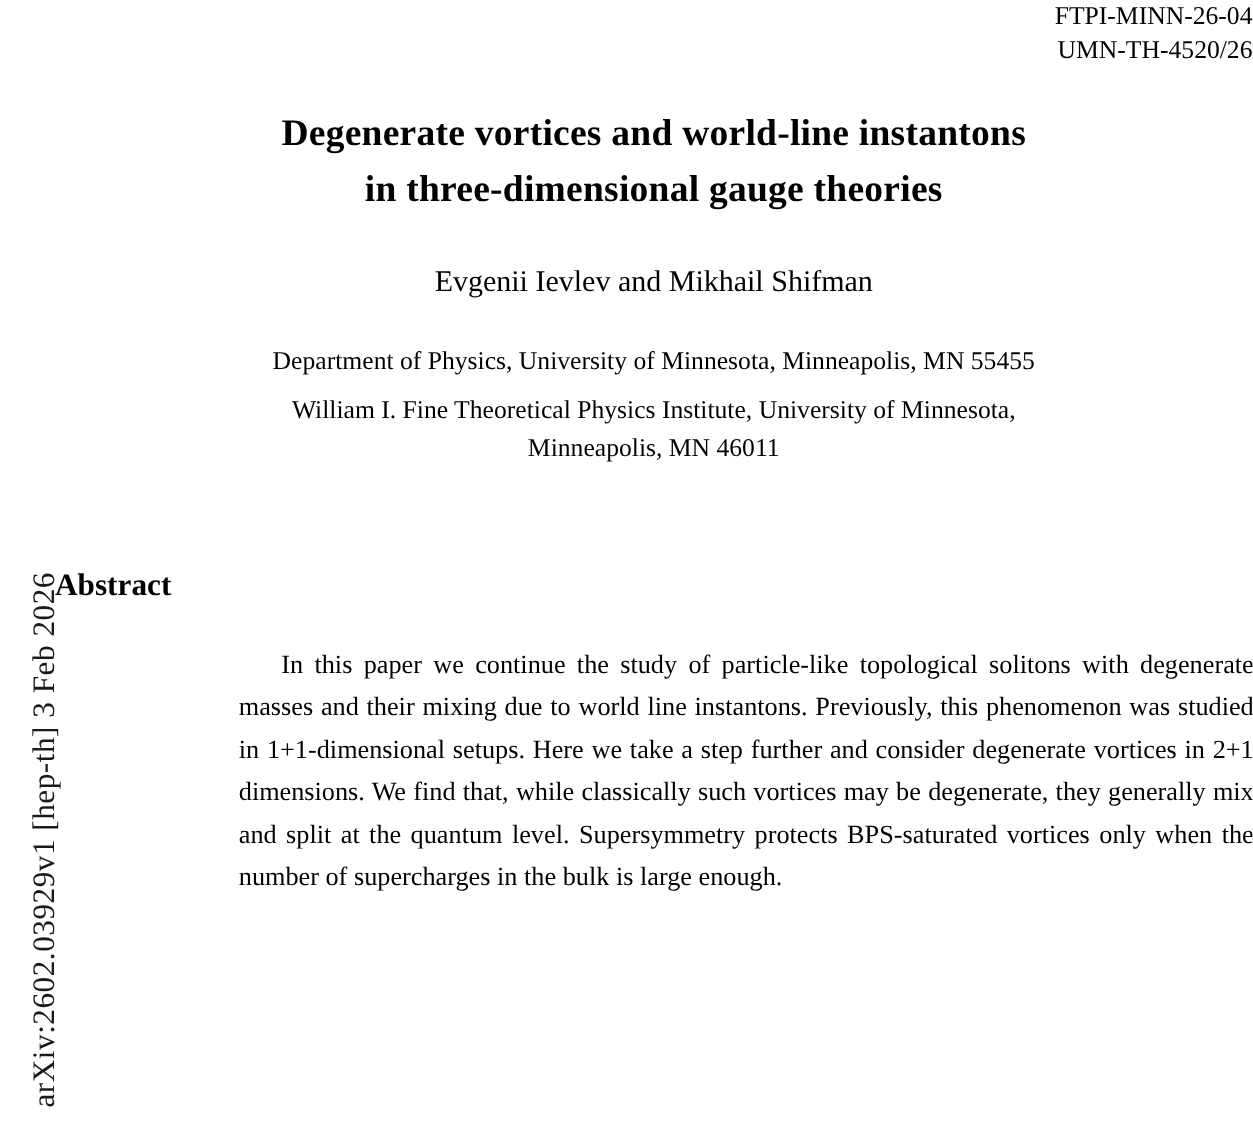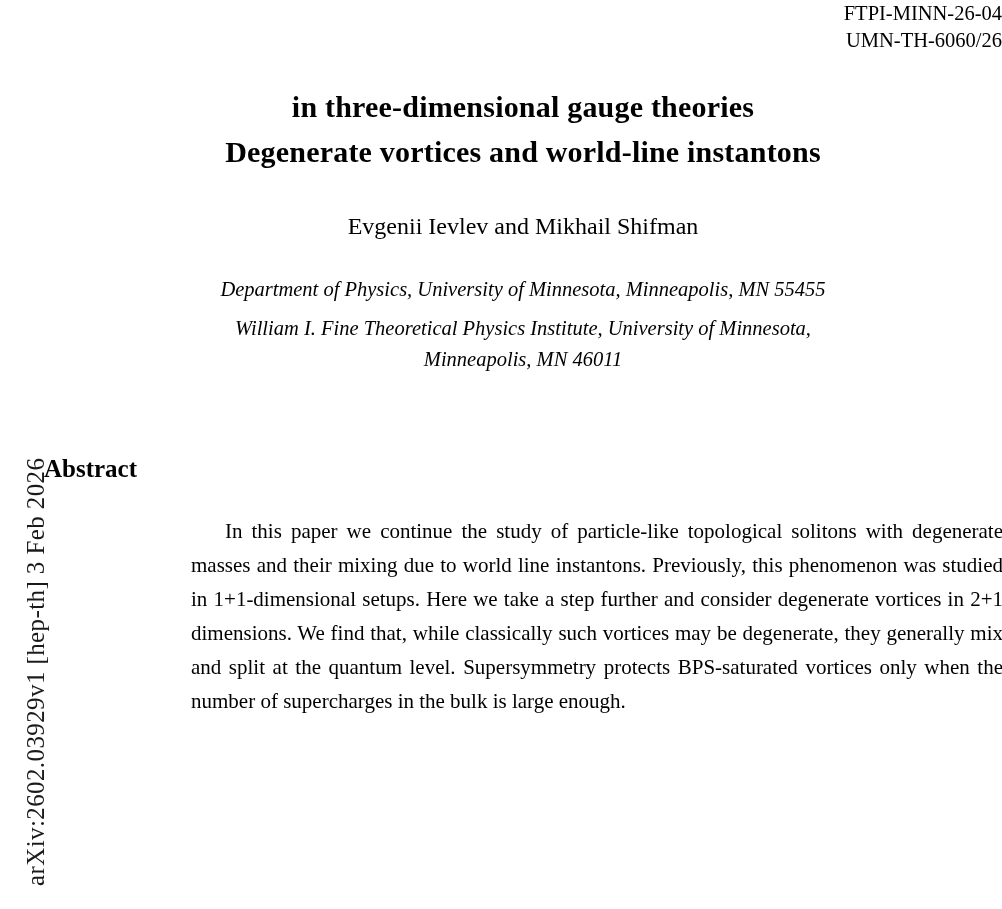--- a/index.html
+++ b/index.html
@@ -77,21 +77,20 @@
     font-weight: normal;
     font-size: 24px;
   }
 
   .affiliations {
     position: absolute;
     left: 0px;
     top: 274px;
     width: 958px;
     text-align: center;
-    font-style: italic;
     font-size: 20.5px;
     line-height: 31px;
   }
   .affil-line-2 {
     margin-top: 8px;
   }
 
   .abstract-head {
     position: absolute;
     left: 0px;
@@ -121,26 +120,26 @@
 <body>
 
 <div class="arxiv-stamp">
   <div class="vtext">arXiv:2602.03929v1  [hep-th]  3 Feb 2026</div>
 </div>
 
 <div class="page">
 
   <div class="report-numbers">
     <div>FTPI-MINN-26-04</div>
-    <div>UMN-TH-6060/26</div>
+    <div>UMN-TH-4520/26</div>
   </div>
 
   <div class="title">
+    <div>Degenerate vortices and world-line instantons</div>
     <div>in three-dimensional gauge theories</div>
-    <div>Degenerate vortices and world-line instantons</div>
   </div>
 
   <div class="authors">Evgenii Ievlev and Mikhail Shifman</div>
 
   <div class="affiliations">
     <div>Department of Physics, University of Minnesota, Minneapolis, MN 55455</div>
     <div class="affil-line-2">William I. Fine Theoretical Physics Institute, University of Minnesota,</div>
     <div>Minneapolis, MN 46011</div>
   </div>
 

